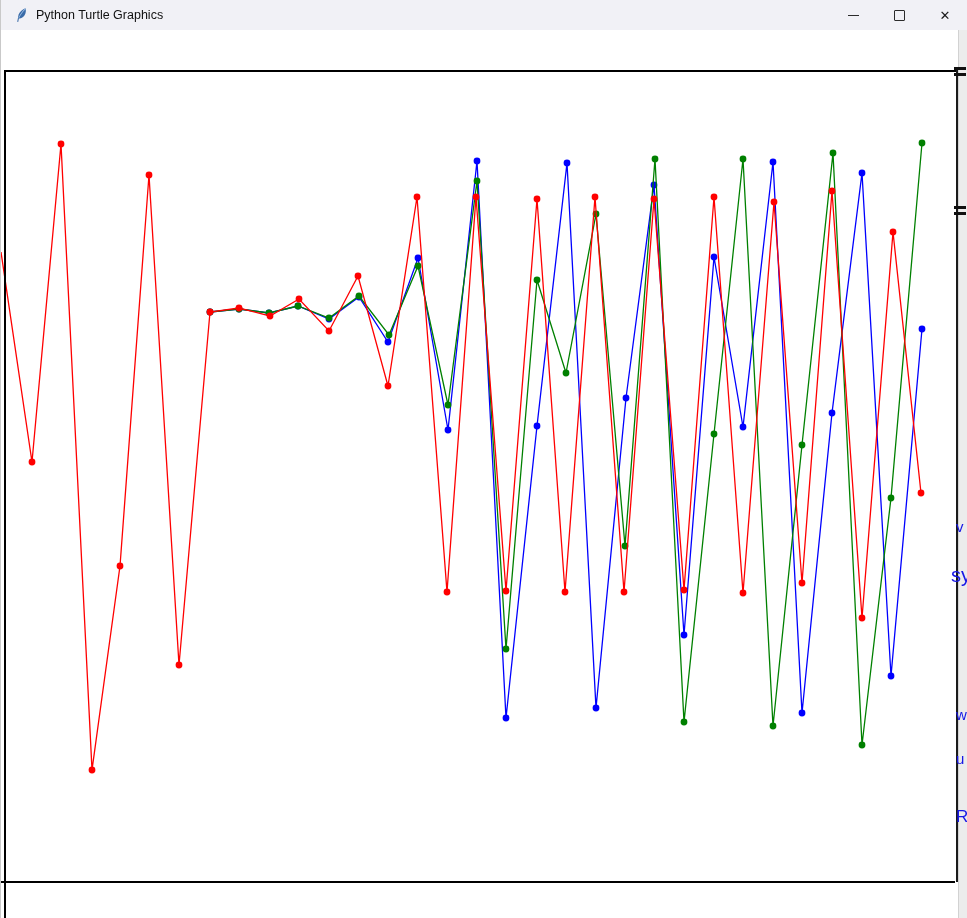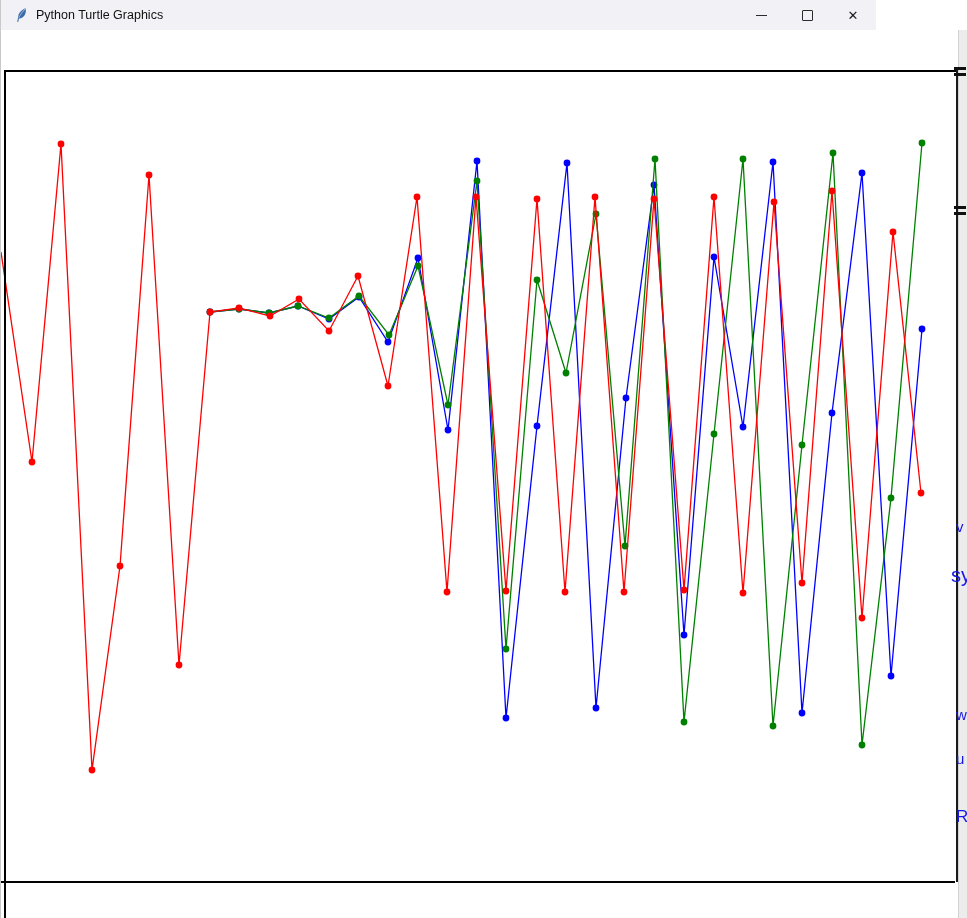--- a/index.html
+++ b/index.html
@@ -3,21 +3,21 @@
 <meta charset="utf-8">
 <style>
   html,body{margin:0;padding:0;}
   body{
     width:967px;height:918px;position:relative;overflow:hidden;
     background:#ffffff;font-family:"Liberation Sans",sans-serif;
     border-left:1px solid #c9c9c9;box-sizing:border-box;
   }
   
   .titlebar{
-    position:absolute;left:0;top:0;width:875px;height:30px;
+    position:absolute;left:0;top:0;width:967px;height:30px;
     background:#f1f1f6;display:flex;align-items:center;z-index:30;
   }
   .app-icon{width:16px;height:16px;margin-left:12px;margin-right:7px;flex:0 0 auto;}
   .title-text{font-size:12.5px;color:#111;white-space:nowrap;}
   .win-controls{position:absolute;right:0;top:0;height:30px;display:flex;}
   .win-btn{
     width:46px;height:30px;display:flex;align-items:center;justify-content:center;
     color:#2b2b2b;font-size:12px;cursor:default;
   }
   .btn-min-glyph{display:block;width:11px;height:0;border-top:1.2px solid #2b2b2b;}

